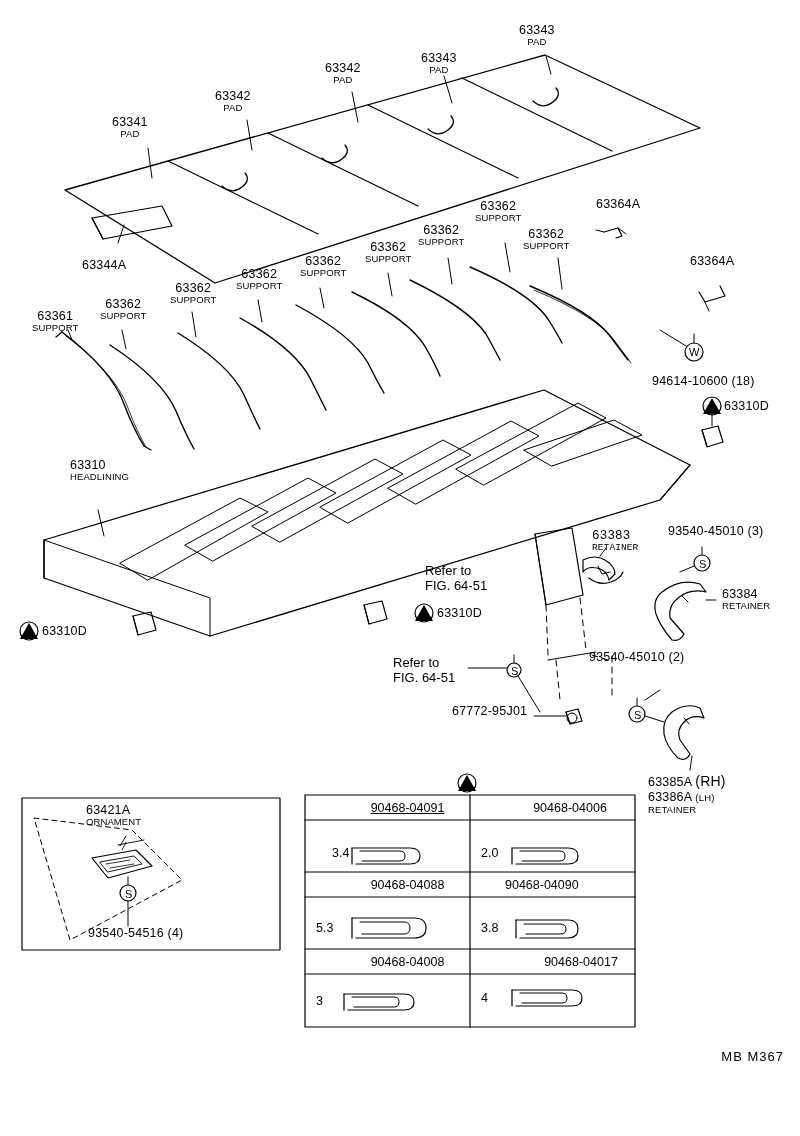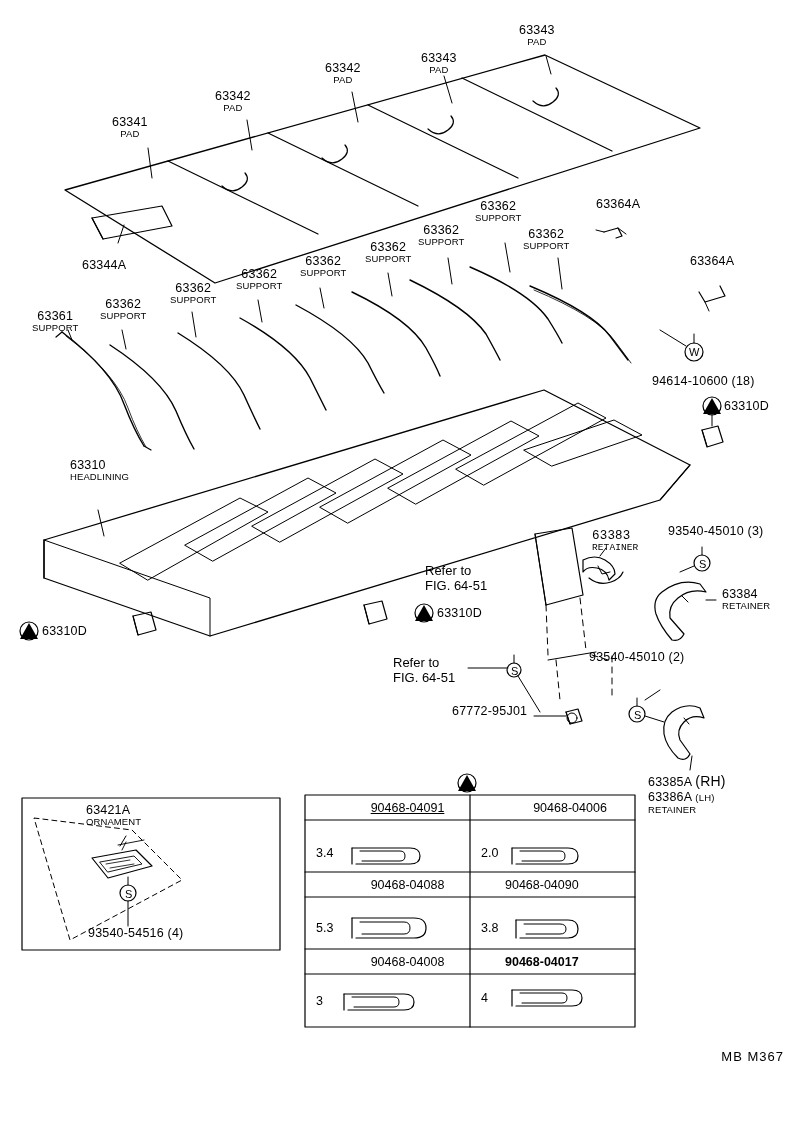--- a/index.html
+++ b/index.html
@@ -425,21 +425,21 @@
   <div class="lbl" style="left:125px; top:888px; font-size:11px;">
     <span>S</span>
   </div>
 
   <div class="tbl-cell-num" style="left:345px; top:801px; width:125px; text-align:center;text-decoration:underline;">
     <span>90468-04091</span>
   </div>
   <div class="tbl-cell-num" style="left:505px; top:801px; width:130px; text-align:center;">
     <span>90468-04006</span>
   </div>
-  <div class="tbl-cell-num" style="left:316px; top:846px;text-align:right;">
+  <div class="tbl-cell-num" style="left:332px; top:846px;text-align:right;">
     <span>3.4</span>
   </div>
   <div class="tbl-cell-num" style="left:481px; top:846px;">
     <span>2.0</span>
   </div>
 
   <div class="tbl-cell-num" style="left:345px; top:878px; width:125px; text-align:center;">
     <span>90468-04088</span>
   </div>
   <div class="tbl-cell-num" style="left:505px; top:878px; width:130px; text-align:left;">
@@ -448,21 +448,21 @@
   <div class="tbl-cell-num" style="left:316px; top:921px;">
     <span>5.3</span>
   </div>
   <div class="tbl-cell-num" style="left:481px; top:921px;">
     <span>3.8</span>
   </div>
 
   <div class="tbl-cell-num" style="left:345px; top:955px; width:125px; text-align:center;">
     <span>90468-04008</span>
   </div>
-  <div class="tbl-cell-num" style="left:505px; top:955px; width:130px; font-weight:bold;">
+  <div class="tbl-cell-num" style="left:516px; top:955px; width:130px; text-align:center;">
     <span>90468-04017</span>
   </div>
   <div class="tbl-cell-num" style="left:316px; top:994px;">
     <span>3</span>
   </div>
   <div class="tbl-cell-num" style="left:481px; top:991px;">
     <span>4</span>
   </div>
 
   <div class="corner-code">MB  M367</div>

